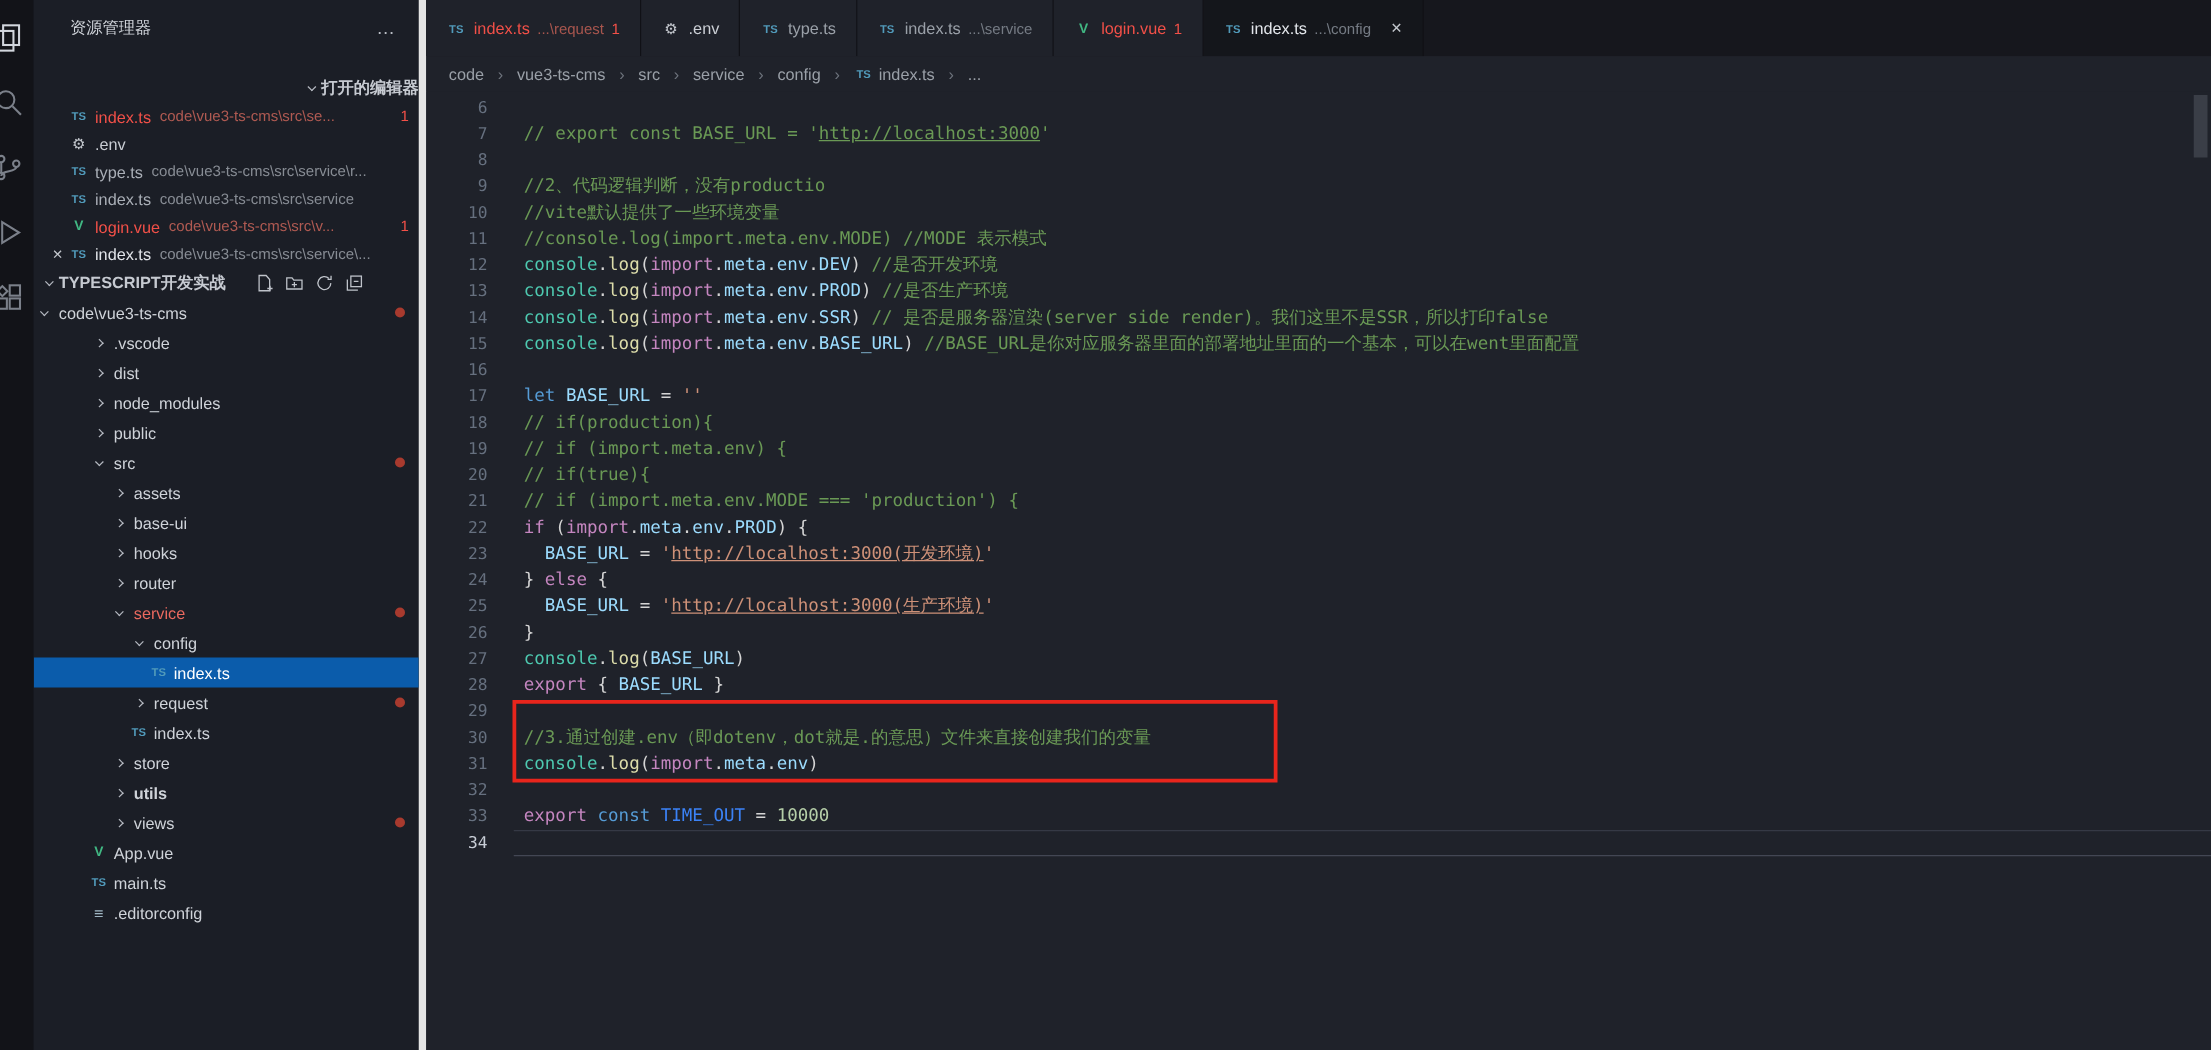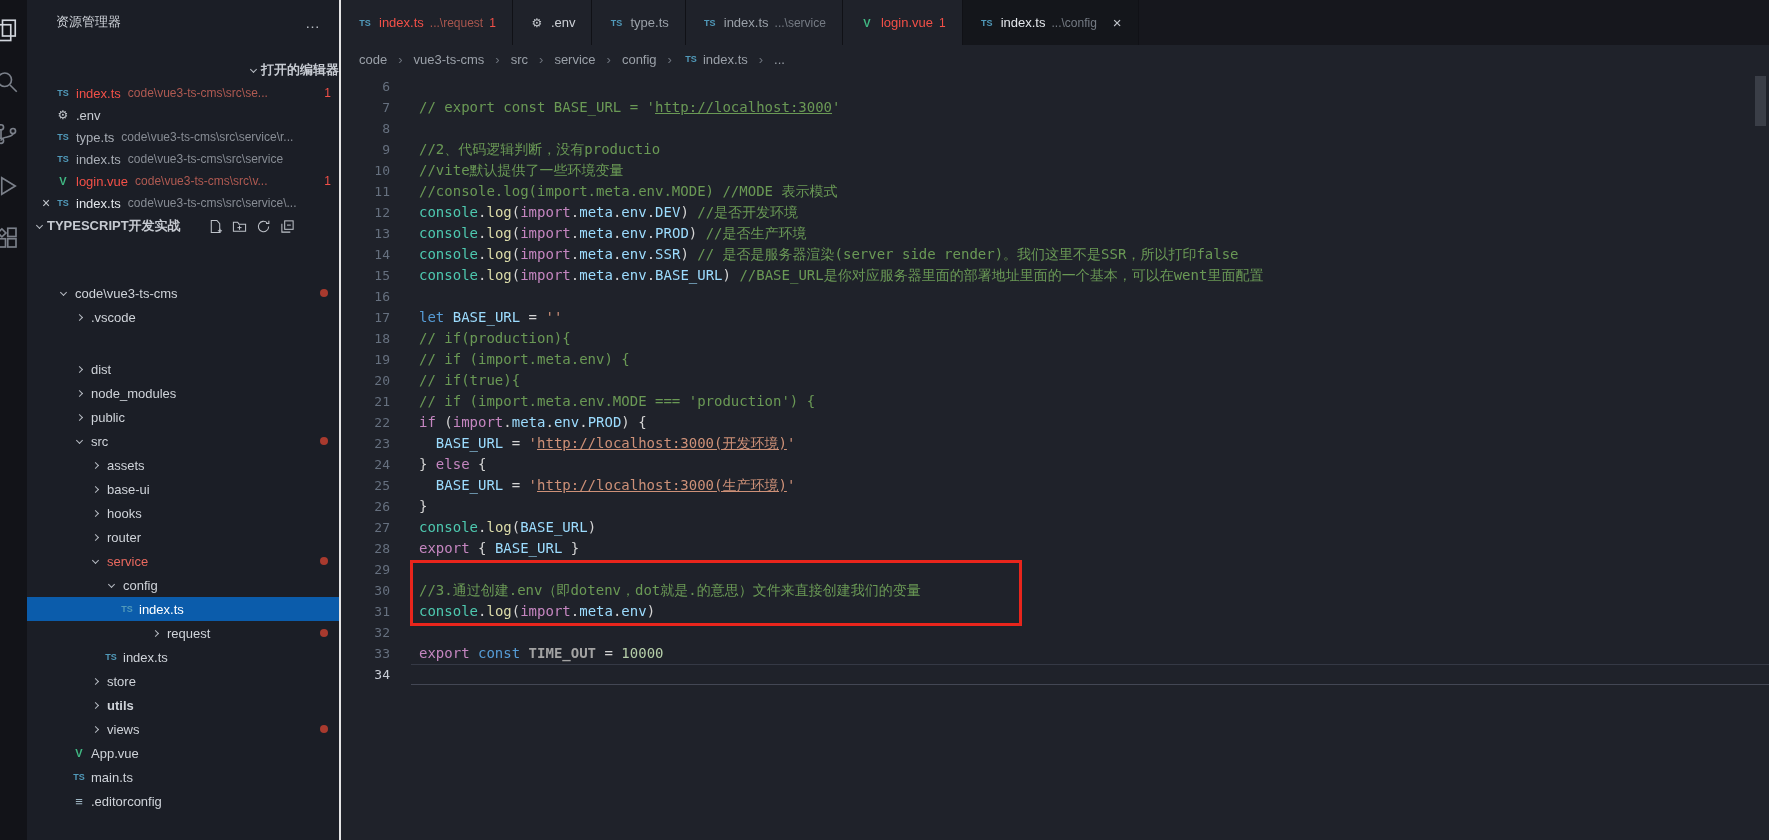--- a/index.html
+++ b/index.html
@@ -8,21 +8,21 @@
   .app { display:flex; width:100%; height:100%; }
 
   
   .activitybar { width:27px; flex:none; background:#121318; overflow:hidden; padding-top:4px; }
   .ab-icon { height:52px; display:flex; align-items:center; color:#7b808a; margin-left:-5px; cursor:pointer; }
   .ab-icon.active { color:#d2d6dd; }
   .ab-icon svg { width:24px; height:24px; }
   svg * { fill:none; stroke:currentColor; stroke-width:1.1; }
 
   
-  .sidebar { width:314px; flex:none; background:#1b1e26; display:flex; flex-direction:column; overflow:hidden; border-right:2px solid #e5e5e5; }
+  .sidebar { width:314px; flex:none; background:#1b1e26; display:flex; flex-direction:column; overflow:hidden; border-right:6px solid #e5e5e5; }
   .sb-title { height:44px; flex:none; display:flex; align-items:center; padding:0 18px 0 29px; color:#cfd3d9; font-size:13px; }
   .sb-more { margin-left:auto; color:#b9bdc4; font-size:15px; letter-spacing:1px; cursor:pointer; }
   .sec-hdr { height:24px; flex:none; display:flex; align-items:center; padding-left:4px; color:#c6cad1; font-size:13px; font-weight:bold;justify-content:flex-end; }
   .sec-hdr.oe { margin-top:14px; }
   .sec-title { white-space:nowrap; }
   .hdr-actions { margin-left:auto; display:flex; gap:9px; padding-right:44px; color:#bfc3ca; }
   .hdr-action { cursor:pointer; display:inline-flex; }
   .hdr-action svg { width:15px; height:15px; }
 
   .chev-wrap { width:16px; display:inline-flex; justify-content:center; align-items:center; flex:none; }
@@ -74,21 +74,21 @@
                font-family:"DejaVu Sans Mono","Liberation Mono",monospace; }
   .code-row { height:21px; display:flex; font-size:14px; line-height:21px; white-space:pre; }
   .gutter { width:70px; flex:none; text-align:right; padding-right:21px; color:#66707f; font-size:13px; }
   .line-content { flex:1; padding-left:8px; min-width:0; }
   .code-row.current .gutter { color:#c8cdd6; }
   .code-row.current .line-content { border-top:1px solid #353945; border-bottom:1px solid #434754; }
 
   .tk-cm  { color:#6A9955; } .tk-cmu { color:#6A9955; text-decoration:underline; }
   .tk-kw  { color:#C586C0; } .tk-st  { color:#569CD6; }
   .tk-fn  { color:#DCDCAA; } .tk-cls { color:#4EC9B0; }
-  .tk-pr  { color:#9CDCFE; } .tk-cn  { color:#a3a3a3;font-weight:bold; }
+  .tk-pr  { color:#9CDCFE; } .tk-cn  { color:#3b82f6; }
   .tk-str { color:#CE9178; } .tk-stru{ color:#CE9178; text-decoration:underline; }
   .tk-pun { color:#d4d4d4; } .tk-num { color:#B5CEA8; }
 
   .annotation-box { position:absolute; left:69px; width:612px; border:3px solid #e8251c; pointer-events:none; }
   .scroll-thumb { position:absolute; top:3px; right:3px; width:11px; height:50px; background:#3a3e47; cursor:pointer; }
 </style>
 </head>
 <body>
 
 <div class="app">
@@ -208,34 +208,34 @@
           <span class="hdr-action">
             <svg viewBox="0 0 16 16">
               <rect x="5" y="2" width="9" height="9"></rect>
               <line x1="7.5" y1="6.5" x2="11.5" y2="6.5"></line>
               <path d="M2 5v9h9"></path>
             </svg>
           </span>
         </span>
     </div>
     <div>
-        <div class="tree-row" style="padding-left: 28px; margin-top: 43px;">
+        <div class="tree-row" style="">
           <span class="chev-wrap">
             <span class="chev exp"></span>
           </span>
           <span class="tree-label">code\vue3-ts-cms</span>
           <span class="git-dot"></span>
         </div>
         <div class="tree-row" style="padding-left: 44px;">
           <span class="chev-wrap">
             <span class="chev"></span>
           </span>
           <span class="tree-label">.vscode</span>
         </div>
-        <div class="tree-row" style="padding-left: 44px; margin-top: 28px;">
+        <div class="tree-row" style="padding-left: 44px;">
           <span class="chev-wrap">
             <span class="chev"></span>
           </span>
           <span class="tree-label">dist</span>
         </div>
         <div class="tree-row" style="padding-left: 44px;">
           <span class="chev-wrap">
             <span class="chev"></span>
           </span>
           <span class="tree-label">node_modules</span>
@@ -287,21 +287,21 @@
         <div class="tree-row" style="padding-left: 76px;">
           <span class="chev-wrap">
             <span class="chev exp"></span>
           </span>
           <span class="tree-label">config</span>
         </div>
         <div class="tree-row selected" style="padding-left: 92px;">
           <span class="fi fi-ts">TS</span>
           <span class="tree-label">index.ts</span>
         </div>
-        <div class="tree-row" style="padding-left: 120px;">
+        <div class="tree-row" style="padding-left: 76px;">
           <span class="chev-wrap">
             <span class="chev"></span>
           </span>
           <span class="tree-label">request</span>
           <span class="git-dot"></span>
         </div>
         <div class="tree-row" style="padding-left: 76px;">
           <span class="fi fi-ts">TS</span>
           <span class="tree-label">index.ts</span>
         </div>

